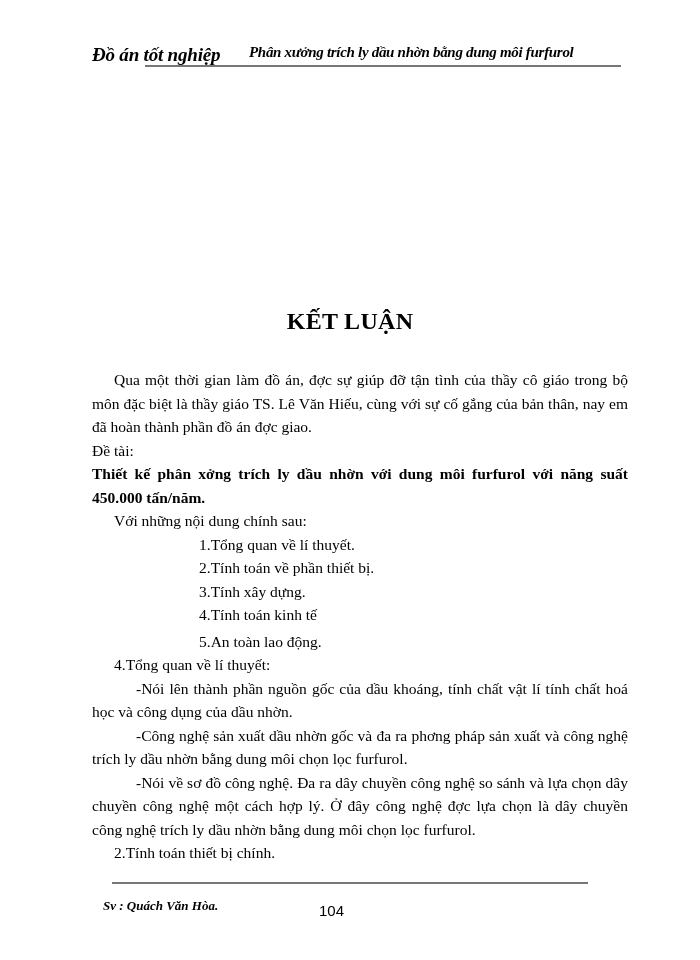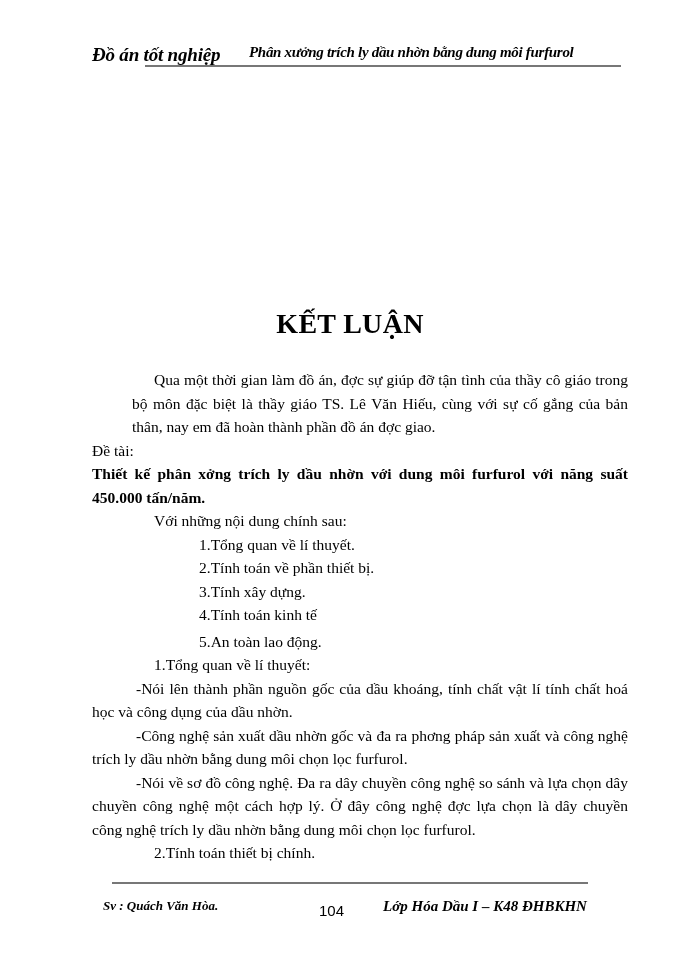--- a/index.html
+++ b/index.html
@@ -49,34 +49,34 @@
       height: 0;
       border-top: 2px solid #777;
     }
     .title {
       position: absolute;
       left: 0;
       width: 700px;
       top: 308px;
       text-align: center;
       font-weight: bold;
-      font-size: 28px;
+      font-size: 24px;
       letter-spacing: 0.3px;
     }
     .body-text {
       position: absolute;
       left: 92px;
       top: 368px;
       width: 536px;
       font-size: 15.5px;
       line-height: 23.5px;
     }
     .p { margin: 0; }
     .justify { text-align: justify; text-align-last: left; }
-    .indent1 { text-indent: 22px; margin-left: 40px; }
+    .indent1 { text-indent: 22px; }
     .indent2 { text-indent: 44px; }
     .bold { font-weight: bold; }
     .list-item { padding-left: 107px; }
     .gap { margin-top: 3px; }
     .footer-rule {
       position: absolute;
       left: 112px;
       top: 882px;
       width: 476px;
       height: 0;
@@ -130,26 +130,25 @@
   <p class="p">Đề tài:</p>
   <p class="p justify bold">Thiết kế phân xởng   trích ly dầu nhờn với dung môi furfurol với năng suất 450.000 tấn/năm.</p>
   <p class="p indent1">Với những  nội dung chính sau:</p>
   <div>
     <p class="p list-item">1.Tổng quan về lí thuyết.</p>
     <p class="p list-item">2.Tính toán về phần thiết bị.</p>
     <p class="p list-item">3.Tính xây dựng.</p>
     <p class="p list-item">4.Tính toán kinh  tế</p>
     <p class="p list-item gap">5.An toàn lao động.</p>
   </div>
-  <p class="p indent1">1.Tổng quan về lí thuyết:</p>
+  <p class="p indent1">4.Tổng quan về lí thuyết:</p>
   <p class="p justify indent2">-Nói lên thành phần nguồn gốc của dầu khoáng, tính chất vật lí tính chất hoá học và công dụng của dầu nhờn.</p>
   <p class="p justify indent2">-Công nghệ sản xuất dầu nhờn gốc và đa   ra phơng   pháp sản xuất và công nghệ trích ly dầu nhờn bằng dung môi chọn lọc  furfurol.</p>
   <p class="p justify indent2">-Nói về sơ đồ công nghệ. Đa   ra dây chuyền công nghệ  so sánh và lựa chọn dây chuyền công nghệ một cách hợp lý. Ở đây công nghệ đợc   lựa chọn là dây chuyền công nghệ trích ly dầu nhờn bằng dung môi chọn lọc furfurol.</p>
   <p class="p indent1">2.Tính toán thiết bị chính.</p>
 </div>
 
 <div class="footer-rule"></div>
 
 <div class="footer">
   <span class="footer-left">Sv : Quách Văn Hòa.</span>
   <span class="footer-page">104</span>
-  <span class="footer-right">Lớp Hóa Dầu I – K48  ĐHBKHN</span>
 </div>
 
 </body></html>

